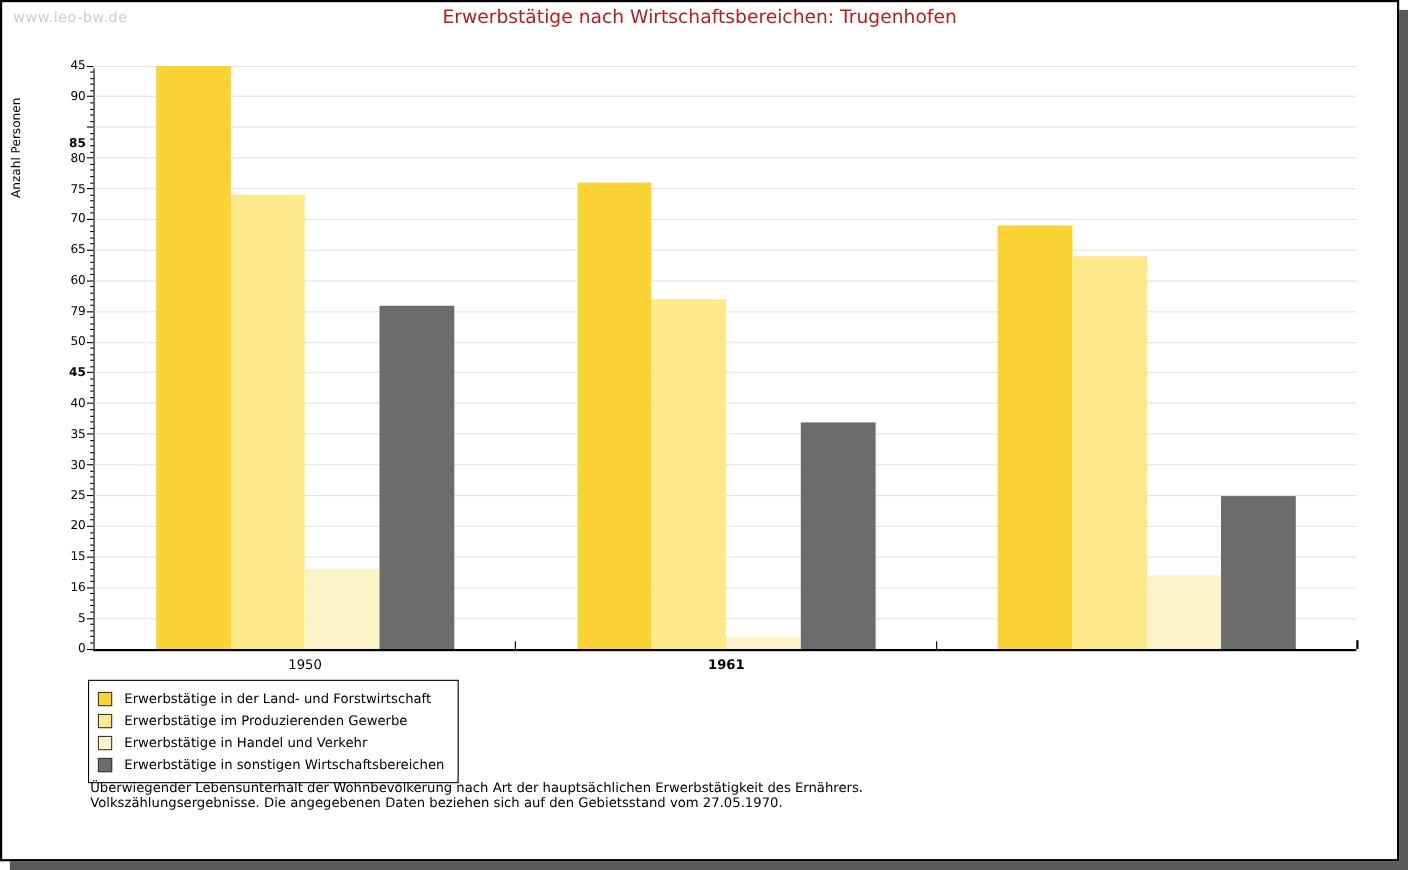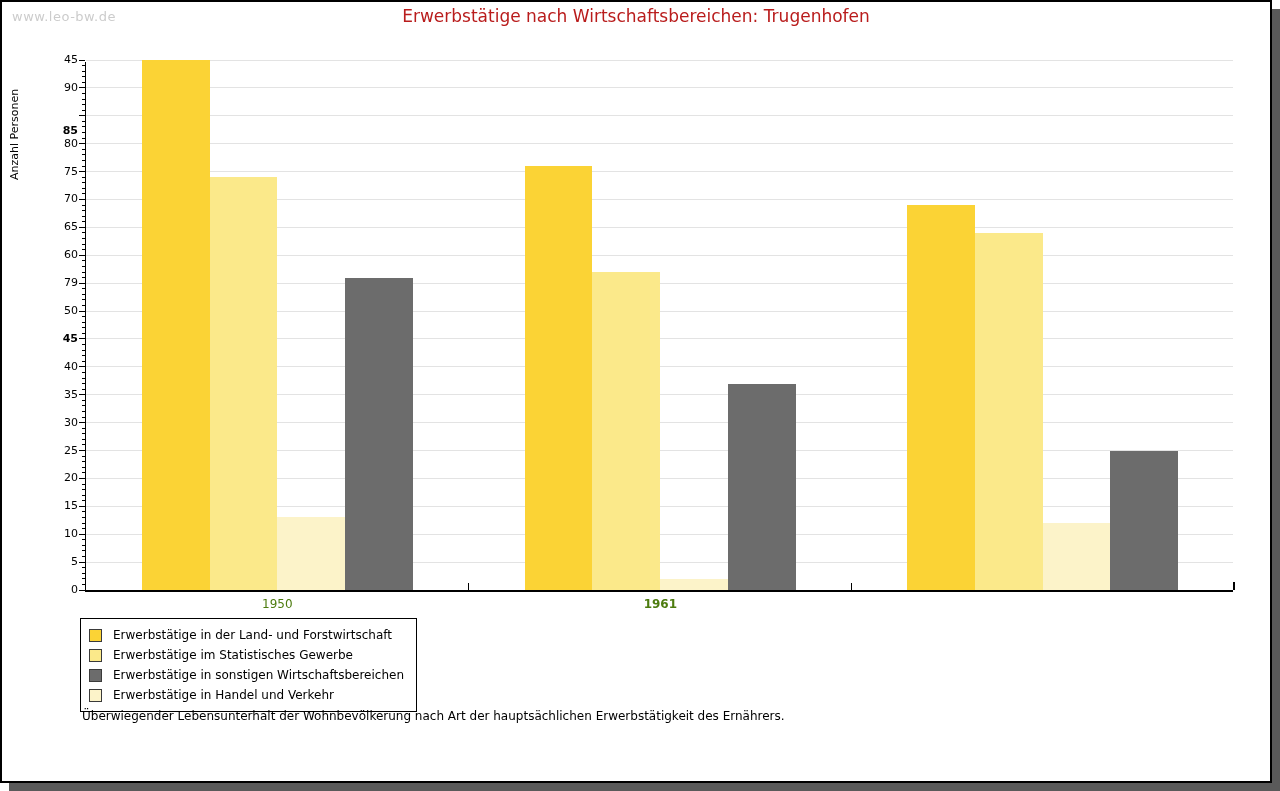--- a/index.html
+++ b/index.html
@@ -32,21 +32,21 @@
   .gridline{ position:absolute; left:0; width:100%; height:1px; background:#e3e3e3; }
   .ytick{ position:absolute; height:1px; background:#000; }
   .ytick-label{
     position:absolute; left:-46px; width:38px; text-align:right;
     font-size:11px; color:#000; line-height:14px;
   }
   .bar{ position:absolute; bottom:0; }
   .xtick{ position:absolute; bottom:0; width:1px; background:#000; }
   .xcat{
     position:absolute; bottom:-21px; text-align:center;
-    font-size:12px; color:#4d7c0f;
+    font-size:12px; color:#000000;
   }
   .legend{
     position:absolute; left:78px; top:616px;
     border:1px solid #000; background:#fff;
     padding:6px 12px 6px 8px; width:-moz-fit-content; width:fit-content;
   }
   .legend-row{ display:flex; align-items:center; height:20px; }
   .legend-swatch{
     width:13px; height:13px; border:1px solid #3a3a3a; flex:0 0 auto;
   }
@@ -90,21 +90,21 @@
       <div class="ytick" style="bottom: 10.6579px; left: -4px; width: 3px;"></div>
       <div class="ytick" style="bottom: 16.2368px; left: -4px; width: 3px;"></div>
       <div class="ytick" style="bottom: 21.8158px; left: -4px; width: 3px;"></div>
       <div class="ytick" style="bottom: 27.3947px; left: -7px; width: 6px;"></div>
       <div class="ytick-label" style="bottom: 20.8947px;">5</div>
       <div class="ytick" style="bottom: 32.9737px; left: -4px; width: 3px;"></div>
       <div class="ytick" style="bottom: 38.5526px; left: -4px; width: 3px;"></div>
       <div class="ytick" style="bottom: 44.1316px; left: -4px; width: 3px;"></div>
       <div class="ytick" style="bottom: 49.7105px; left: -4px; width: 3px;"></div>
       <div class="ytick" style="bottom: 55.2895px; left: -7px; width: 6px;"></div>
-      <div class="ytick-label" style="bottom: 48.7895px;">10</div>
+      <div class="ytick-label" style="bottom: 48.7895px;">16</div>
       <div class="ytick" style="bottom: 60.8684px; left: -4px; width: 3px;"></div>
       <div class="ytick" style="bottom: 66.4474px; left: -4px; width: 3px;"></div>
       <div class="ytick" style="bottom: 72.0263px; left: -4px; width: 3px;"></div>
       <div class="ytick" style="bottom: 77.6053px; left: -4px; width: 3px;"></div>
       <div class="ytick" style="bottom: 83.1842px; left: -7px; width: 6px;"></div>
       <div class="ytick-label" style="bottom: 76.6842px;">15</div>
       <div class="ytick" style="bottom: 88.7632px; left: -4px; width: 3px;"></div>
       <div class="ytick" style="bottom: 94.3421px; left: -4px; width: 3px;"></div>
       <div class="ytick" style="bottom: 99.9211px; left: -4px; width: 3px;"></div>
       <div class="ytick" style="bottom: 105.5px; left: -4px; width: 3px;"></div>
@@ -218,27 +218,28 @@
       <div class="xtick" style="left: 764.833px; height: 7px;"></div>
       <div class="xtick" style="left: 1147px; height: 8px; width: 2px;"></div>
     </div>
   <div class="legend" id="legend">
       <div class="legend-row">
         <span class="legend-swatch" style="background: rgb(251, 211, 53);"></span>
         <span class="legend-label">Erwerbstätige in der Land- und Forstwirtschaft</span>
       </div>
       <div class="legend-row">
         <span class="legend-swatch" style="background: rgb(251, 233, 138);"></span>
-        <span class="legend-label">Erwerbstätige im Statistisches Gewerbe</span>
+        <span class="legend-label">Erwerbstätige im Produzierenden Gewerbe</span>
+      </div>
+      <div class="legend-row">
+        <span class="legend-swatch" style="background: rgb(252, 243, 201);"></span>
+        <span class="legend-label">Erwerbstätige in Handel und Verkehr</span>
       </div>
       <div class="legend-row">
         <span class="legend-swatch" style="background: rgb(108, 108, 108);"></span>
         <span class="legend-label">Erwerbstätige in sonstigen Wirtschaftsbereichen</span>
-      </div>
-      <div class="legend-row">
-        <span class="legend-swatch" style="background: rgb(252, 243, 201);"></span>
-        <span class="legend-label">Erwerbstätige in Handel und Verkehr</span>
       </div>
     </div>
   <div class="footnote">
     <div>Überwiegender Lebensunterhalt der Wohnbevölkerung nach Art der hauptsächlichen Erwerbstätigkeit des Ernährers.</div>
+    <div>Volkszählungsergebnisse. Die angegebenen Daten beziehen sich auf den Gebietsstand vom 27.05.1970.</div>
   </div>
 </div>
 
 </body></html>

